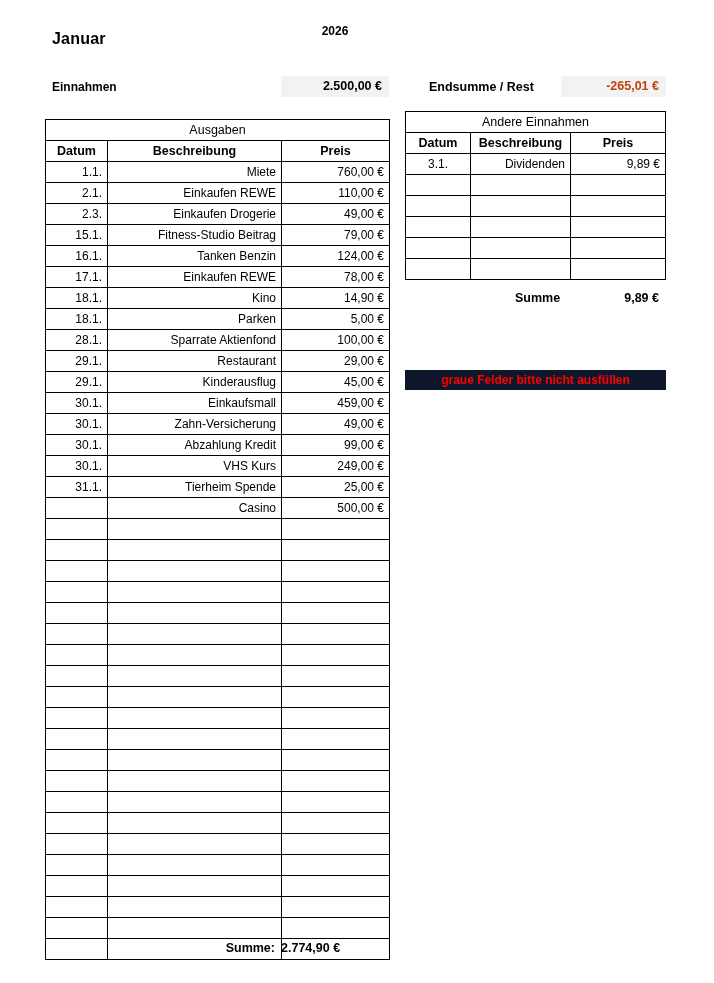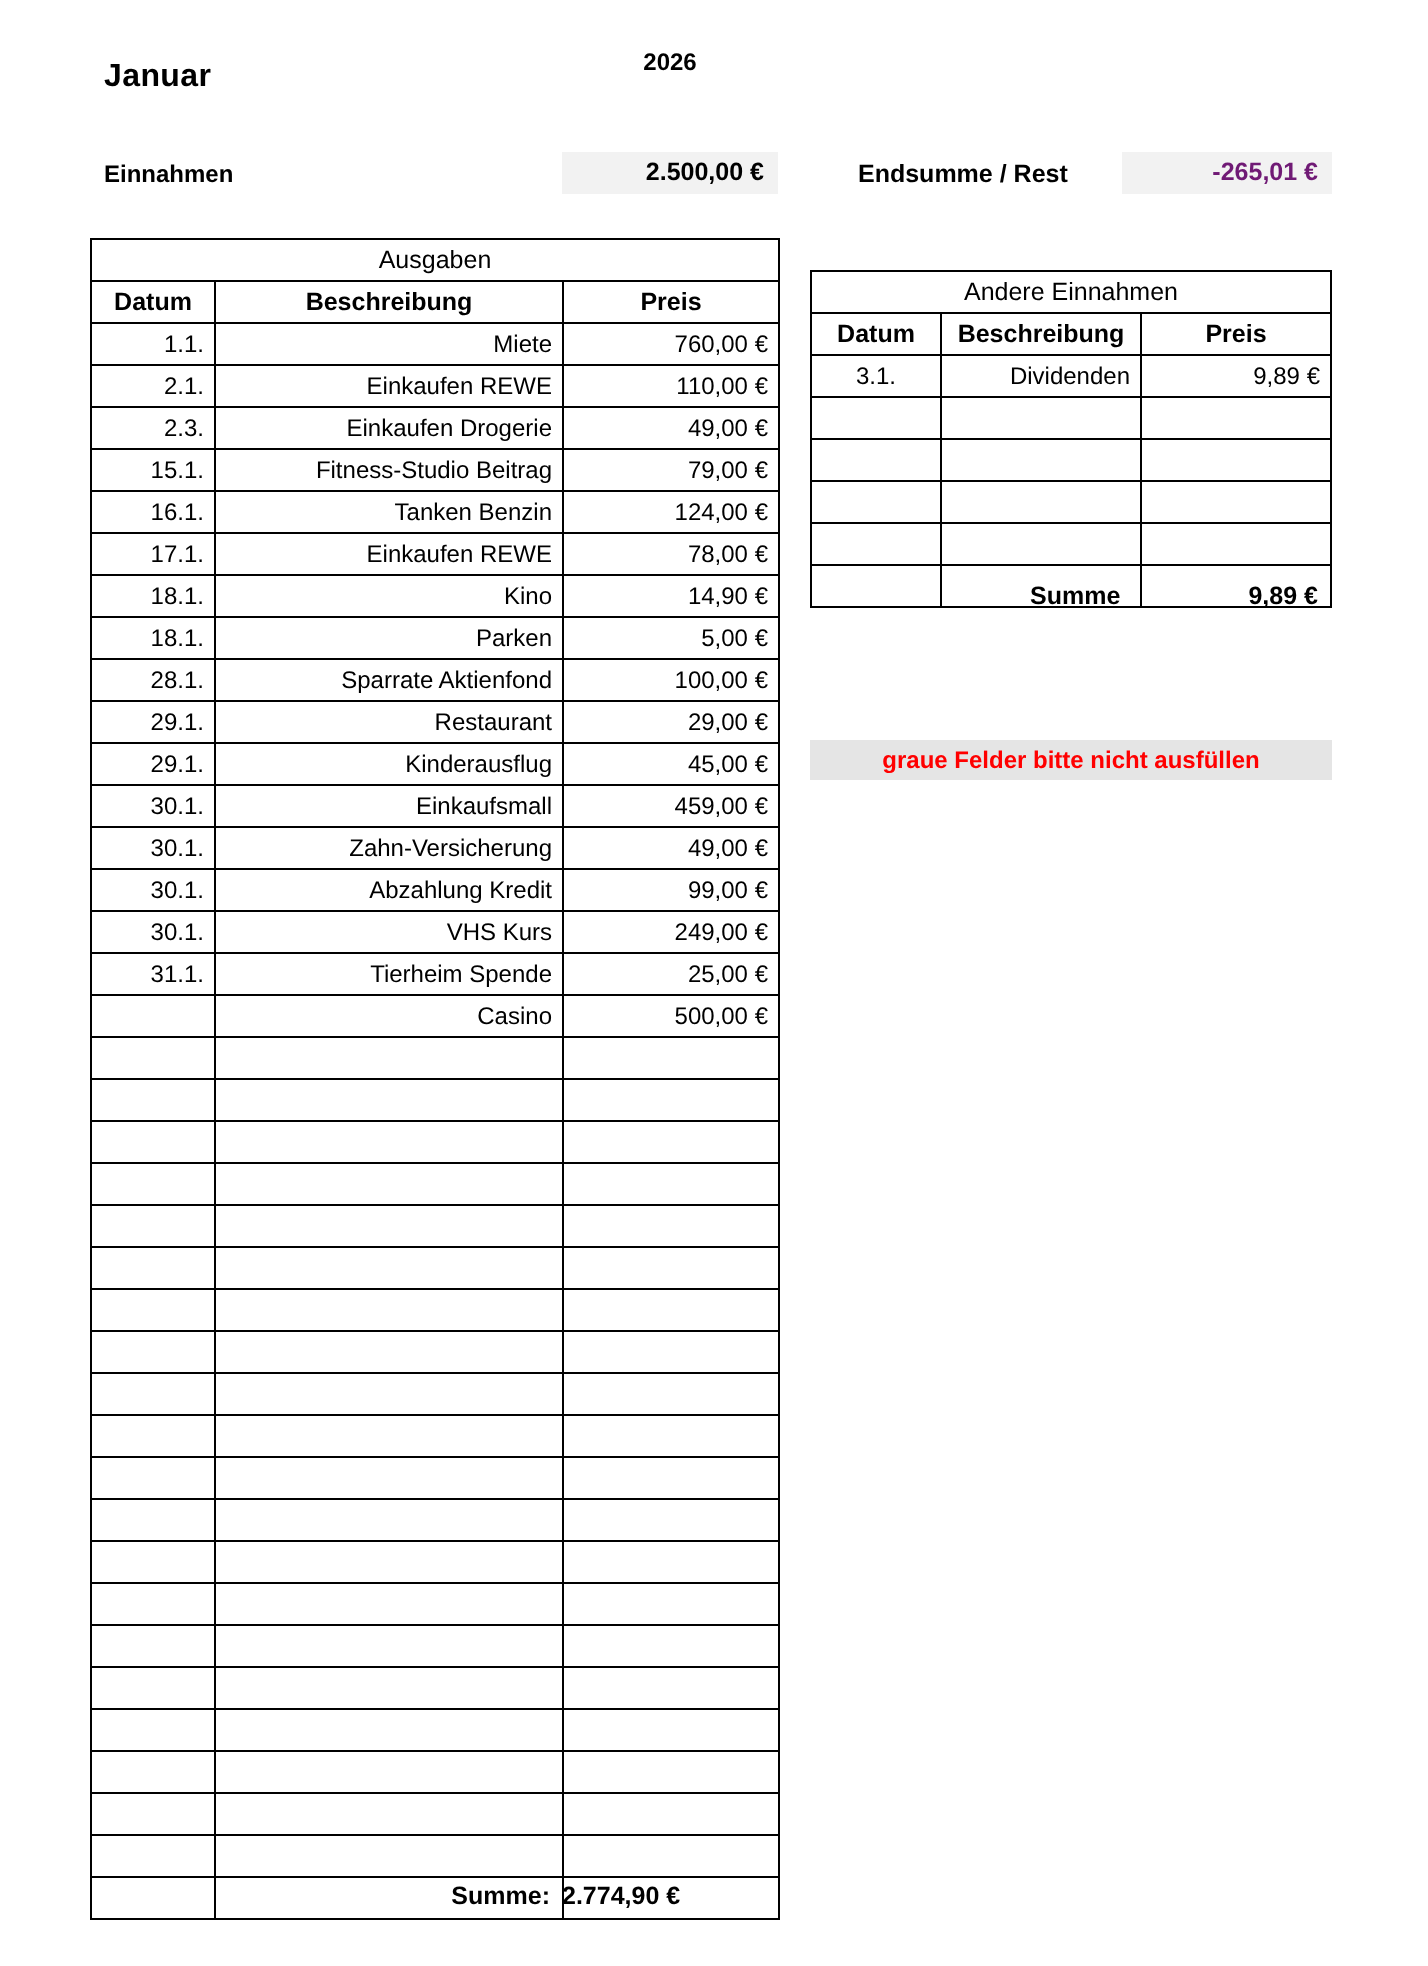--- a/index.html
+++ b/index.html
@@ -66,21 +66,21 @@
   #balance-value {
     position: absolute;
     left: 561px; top: 76px;
     width: 105px;
     height: 21px;
     line-height: 21px;
     box-sizing: border-box;
     padding-right: 7px;
     text-align: right;
     background: #f2f2f2;
-    color: #701a75;
+    color: #c2410c;
     font-size: 12.5px;
     font-weight: bold;
   }
 
   
   table.sheet {
     border-collapse: collapse;
     table-layout: fixed;
     font-size: 12px;
   }
@@ -137,21 +137,21 @@
     left: 236px;
     top: 0;
     width: 103px;
     text-align: left;
   }
 
   
   #income-table {
     position: absolute;
     left: 405px;
-    top: 135px;
+    top: 111px;
   }
   #income-table .c-date  { width: 65px; }
   #income-table .c-desc  { width: 100px; }
   #income-table .c-price { width: 95px; }
 
   #income-total-row {
     position: absolute;
     left: 405px;
     top: 288px;
     width: 260px;
@@ -175,21 +175,21 @@
 
   
   #grey-fields-note {
     position: absolute;
     left: 405px;
     top: 370px;
     width: 261px;
     height: 20px;
     line-height: 20px;
     text-align: center;
-    background: #e5e5e5;
+    background: #0f172a;
     color: #ff0000;
     font-size: 12px;
     font-weight: bold;
   }
 </style>
 </head>
 <body>
 
 <div id="header-area">
   <div id="month-title">Januar</div>

